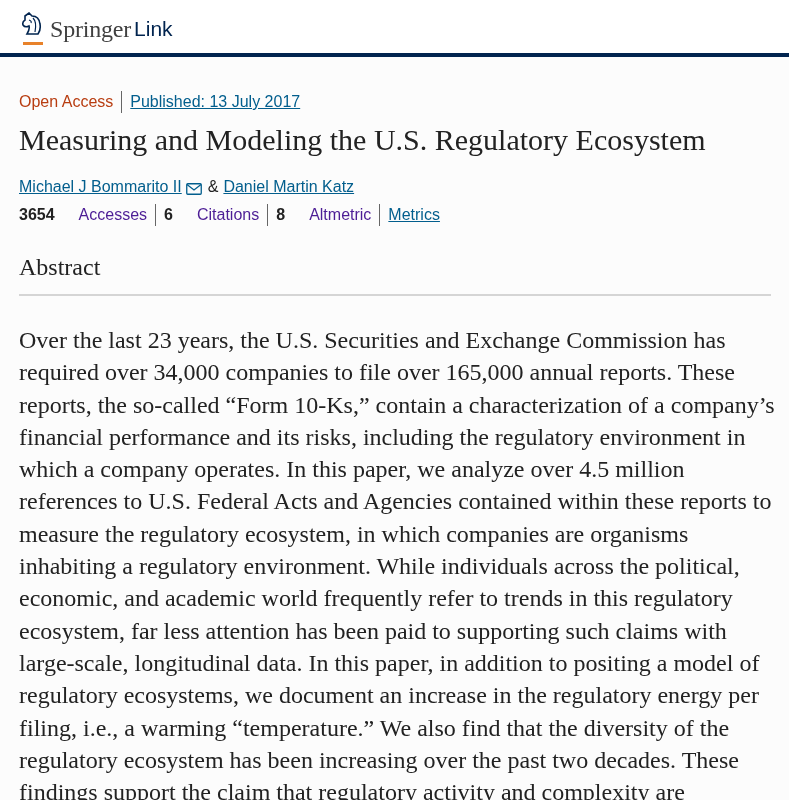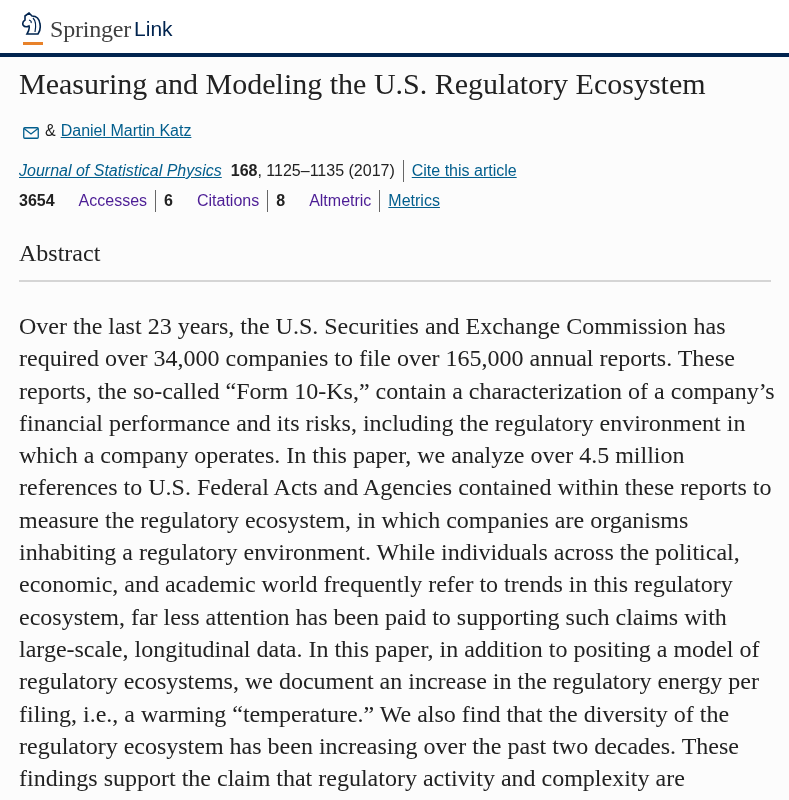--- a/index.html
+++ b/index.html
@@ -42,41 +42,40 @@
         <path d="M14 6 Q18 10 16 20" fill="none" stroke="#01244f" stroke-width="1.2"></path>
       </svg>
       <span class="logo-underline"></span>
     </span>
     <span class="logo-springer">Springer</span>
     <span class="logo-link">Link</span>
   </div>
 </div>
 
 <div class="main">
+  <div class="meta-top">
+    <span class="open-access">Open Access</span>
+    <span class="sep"></span>
+    <a class="link" href="#">Published: 13 July 2017</a>
+  </div>
 
   <h1 class="title">Measuring and Modeling the U.S. Regulatory Ecosystem</h1>
 
   <div class="authors">
+    <a class="link" href="#">Michael J Bommarito II</a>
     <span class="mail-icon">
       <svg width="16" height="12" viewBox="0 0 16 12">
           <rect x="0.75" y="0.75" width="14.5" height="10.5" rx="1" fill="none" stroke="#025e8d" stroke-width="1.3"></rect>
           <path d="M1 1.5 L8 7 L15 1.5" fill="none" stroke="#025e8d" stroke-width="1.3"></path>
         </svg>
     </span>
     <span class="amp">&amp;</span>
     <a class="link" href="#">Daniel Martin Katz</a>
   </div>
 
-  <div class="journal-line">
-    <a class="link" href="#"><i>Journal of Statistical Physics</i></a>
-    <span style="margin-left:9px" class="bold">168</span>
-    <span>, 1125–1135 (2017)</span>
-    <span class="sep"></span>
-    <a class="link" href="#">Cite this article</a>
-  </div>
 
   <div class="metrics">
     <span class="bold">3654</span>
     <span class="metric-label">Accesses</span>
     <span class="sep"></span>
     <span class="bold">6</span>
     <span class="metric-label">Citations</span>
     <span class="sep"></span>
     <span class="bold">8</span>
     <span class="metric-label">Altmetric</span>

